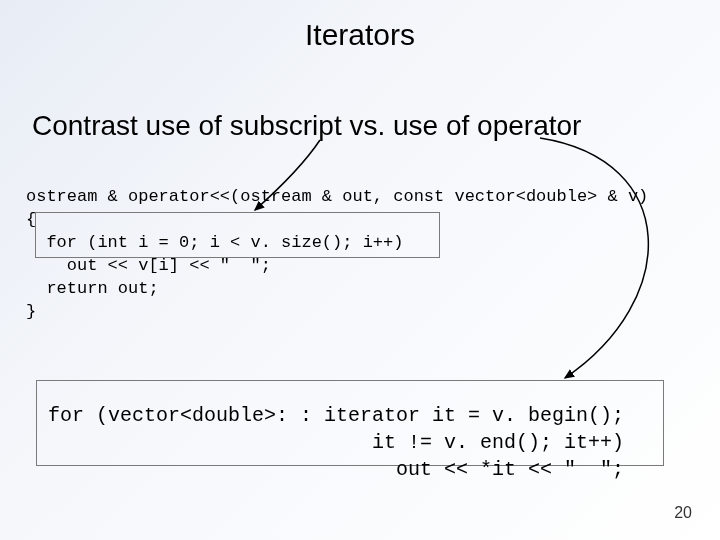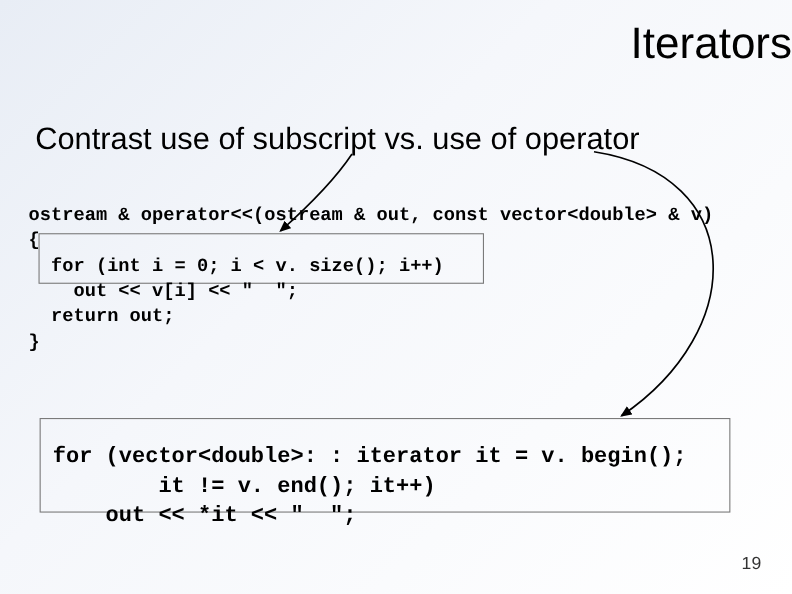--- a/index.html
+++ b/index.html
@@ -16,36 +16,36 @@
     background: linear-gradient(135deg, #e8edf5 0%, #f5f7fb 40%, #ffffff 100%);
     font-family: Arial, Helvetica, sans-serif;
     color: #000;
     box-sizing: border-box;
   }
   .title {
     position: absolute;
     top: 18px;
     left: 0;
     width: 100%;
-    text-align: right;
-    font-size: 40px;
+    text-align: center;
+    font-size: 30px;
     font-weight: 400;
   }
   .subtitle {
     position: absolute;
     top: 110px;
     left: 32px;
     font-size: 28px;
     font-weight: 400;
   }
   .codeblock {
     position: absolute;
     left: 26px;
     font-family: "Courier New", Courier, monospace;
-    font-weight: bold;
+    font-weight: normal;
     font-size: 17px;
     line-height: 1.35;
     white-space: pre;
     margin-top: 16px;
   }
   .codeblock.first {
     top: 170px;
   }
   .boxed1 {
     position: absolute;
@@ -54,20 +54,21 @@
     width: 405px;
     height: 46px;
     border: 1px solid #7a7a7a;
     background: transparent;
     box-sizing: border-box;
   }
   .codeblock.second {
     top: 386px;
     left: 48px;
     font-size: 20px;
+    text-align: right;
   }
   .boxed2 {
     position: absolute;
     left: 36px;
     top: 380px;
     width: 628px;
     height: 86px;
     border: 1px solid #7a7a7a;
     background: transparent;
     box-sizing: border-box;
@@ -113,15 +114,15 @@
   <svg class="arrows" viewBox="0 0 720 540">
     <defs>
       <marker id="arrowhead" markerWidth="8" markerHeight="8" refX="6" refY="3" orient="auto">
         <path d="M0,0 L7,3 L0,6 Z" fill="#000"></path>
       </marker>
     </defs>
     <path d="M 320 140 Q 300 170 255 210" stroke="#000" stroke-width="1.5" fill="none" marker-end="url(#arrowhead)"></path>
     <path d="M 540 138 C 680 160 680 300 565 378" stroke="#000" stroke-width="1.5" fill="none" marker-end="url(#arrowhead)"></path>
   </svg>
 
-  <div class="page-num">19</div>
+  <div class="page-num">20</div>
 
 </div>
 
 </body></html>

